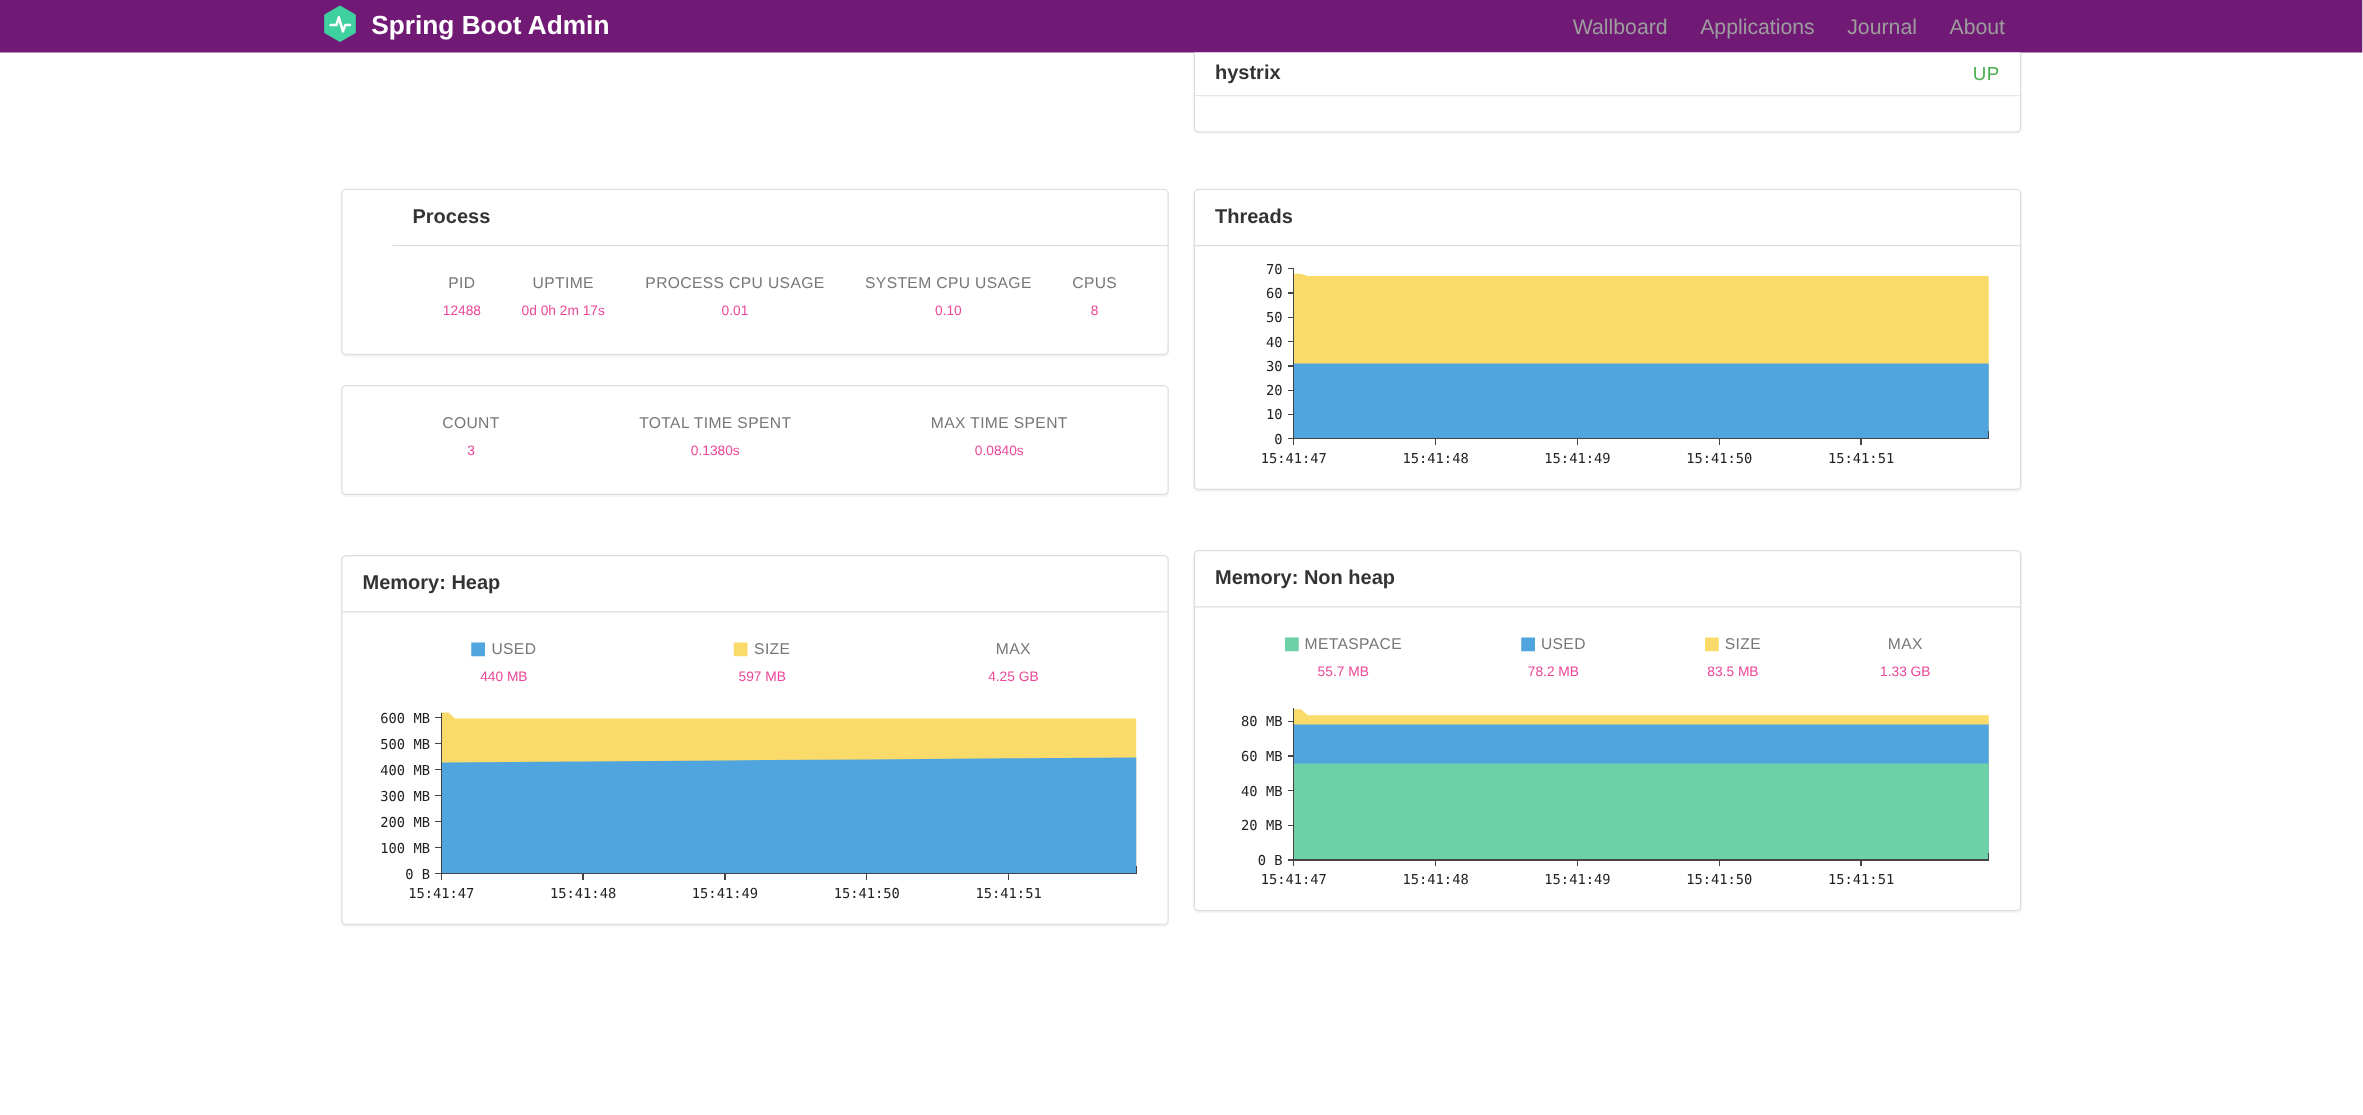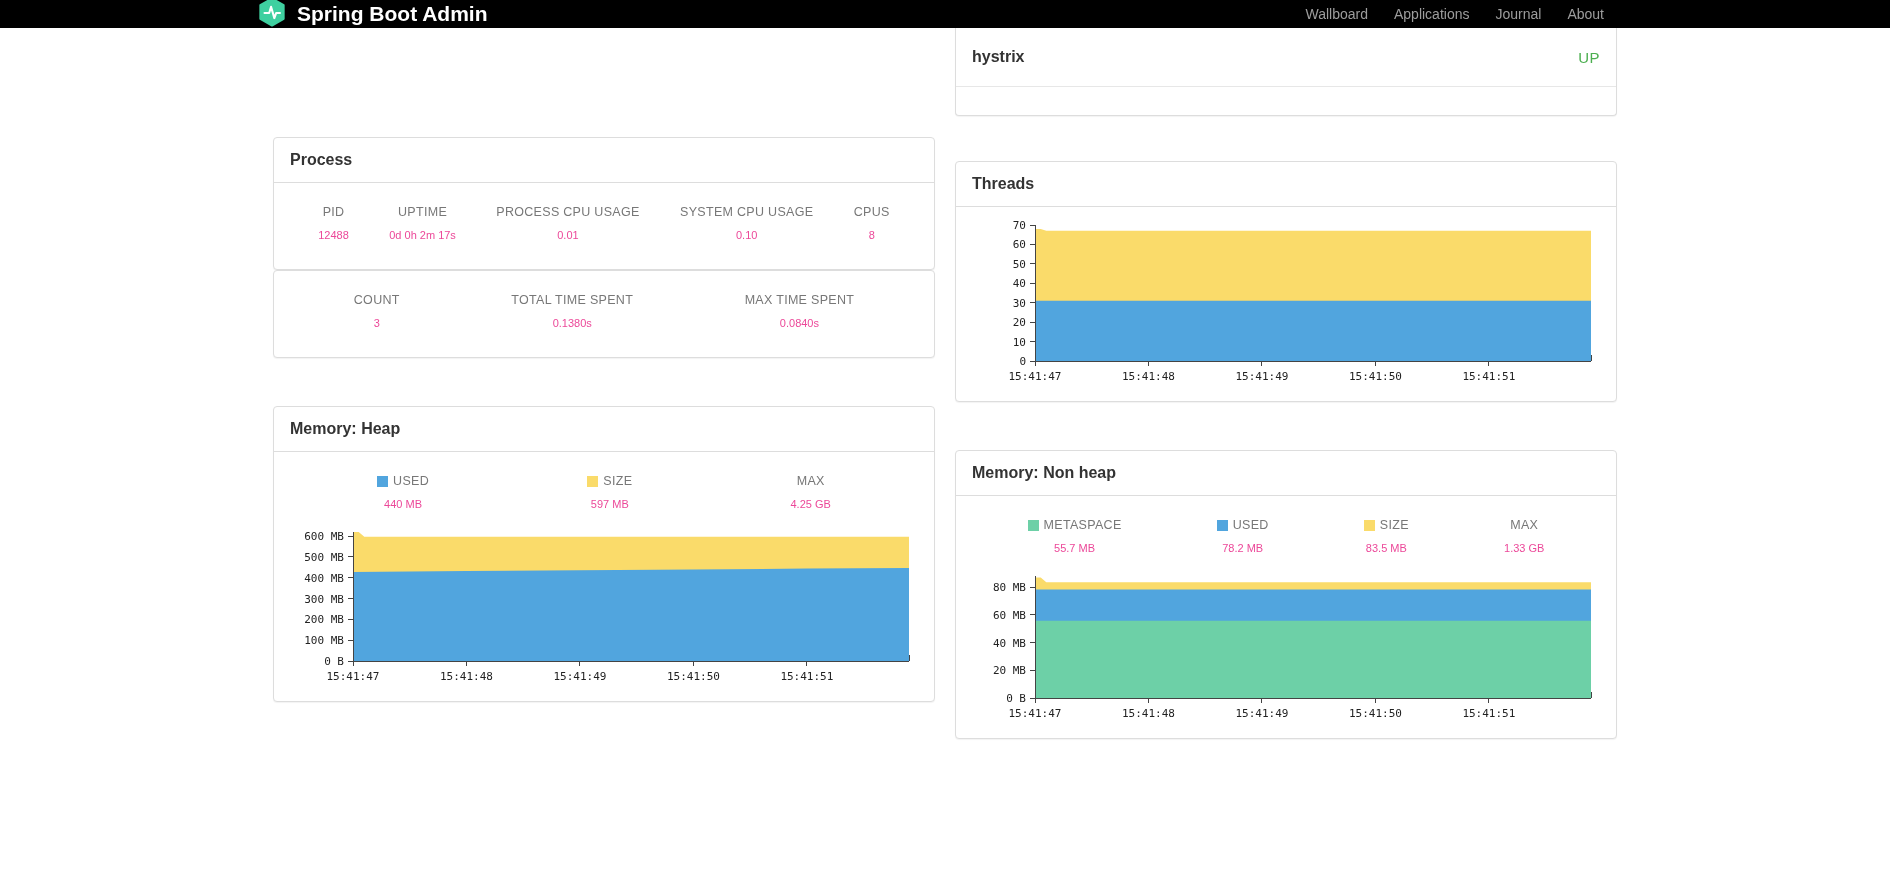--- a/index.html
+++ b/index.html
@@ -2,45 +2,45 @@
 <html><head>
 <meta charset="utf-8">
 <title>Spring Boot Admin</title>
 <style>
   html,body{margin:0;padding:0;}
   body{
     width:1890px;min-height:892px;background:#fff;color:#333;
     font-family:"Liberation Sans","DejaVu Sans",sans-serif;overflow-x:hidden;
   }
   
-  .navbar{height:28px;background:#000000;}
+  .navbar{height:42px;background:#701a75;}
   .nav-inner{width:1344px;margin:0 auto;display:flex;align-items:center;height:100%;}
   .brand{display:flex;align-items:center;gap:10px;text-decoration:none;margin-left:-16px;}
   .brand-text{color:#fff;font-size:21px;font-weight:700;white-space:nowrap;}
   .nav-links{margin-left:auto;display:flex;}
-  .nav-links a{color:#9d9d9d;text-decoration:none;font-size:14px;padding:0 13px;line-height:45px;}
+  .nav-links a{color:#9d9d9d;text-decoration:none;font-size:17px;padding:0 13px;line-height:45px;}
   
   .content{width:1344px;margin:0 auto;display:flex;gap:20px;align-items:flex-start;}
   .col{width:662px;display:flex;flex-direction:column;}
   .spacer109{height:109px;}
-  .mb24{}
+  .mb24{margin-bottom:24px;padding-left:40px;}
   .mb45{margin-bottom:45px;}
   .mb48{margin-bottom:48px;}
   
   .panel{background:#fff;border:1px solid #ddd;border-radius:4px;box-shadow:0 1px 1px rgba(0,0,0,.05);}
   .panel-header{padding:13px 16px;border-bottom:1px solid #ddd;font-size:16px;font-weight:700;color:#333;}
   .stats{display:flex;justify-content:space-around;padding:22px 24px 28px;}
   .stats.with-chart{padding-bottom:4px;}
   .stat{text-align:center;}
   .stat-label{font-size:12.5px;color:#777;letter-spacing:.3px;display:flex;align-items:center;justify-content:center;gap:5px;white-space:nowrap;text-align:right;}
   .swatch{width:11px;height:11px;display:inline-block;}
   .stat-value{font-size:11px;color:#ec4899;margin-top:10px;white-space:nowrap;}
   
   .partial-panel{border-top:none;border-radius:0 0 4px 4px;}
-  .app-row{display:flex;justify-content:space-between;align-items:flex-end;padding:20px 16px;border-bottom:1px solid #e7e7e7;cursor:pointer;}
+  .app-row{display:flex;justify-content:space-between;align-items:flex-end;padding:8px 16px;border-bottom:1px solid #e7e7e7;cursor:pointer;}
   .app-name{font-weight:700;font-size:16px;color:#333;}
   .app-status{font-weight:400;font-size:15px;letter-spacing:.5px;}
   .partial-pad{height:28px;}
   
   .chart-wrap{padding:10px 8px 12px;display:flex;justify-content:center;}
   svg.chart text{font-family:"DejaVu Sans Mono",monospace;font-size:11px;fill:#222;}
   svg.chart .axis{stroke:#444;stroke-width:1;shape-rendering:crispEdges;fill:none;}
 </style>
 </head>
 <body>

